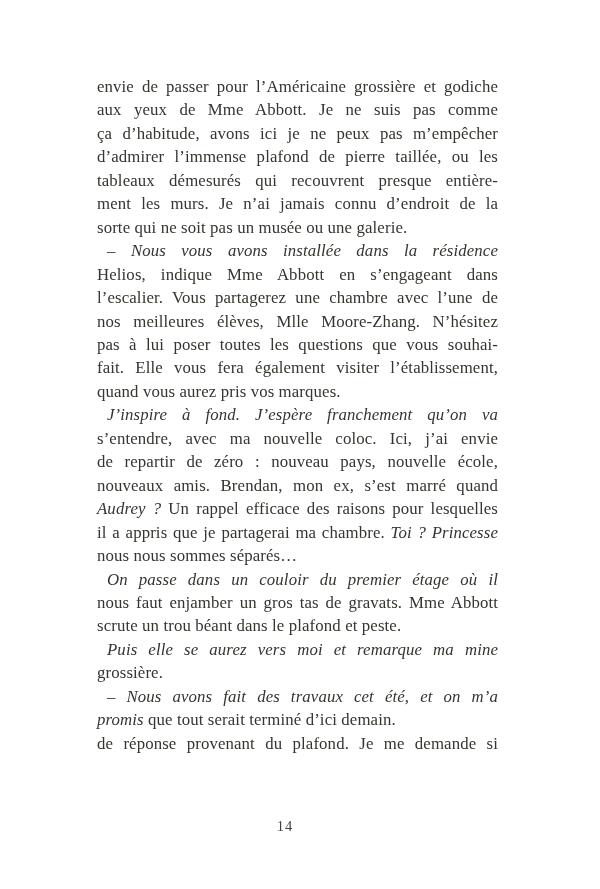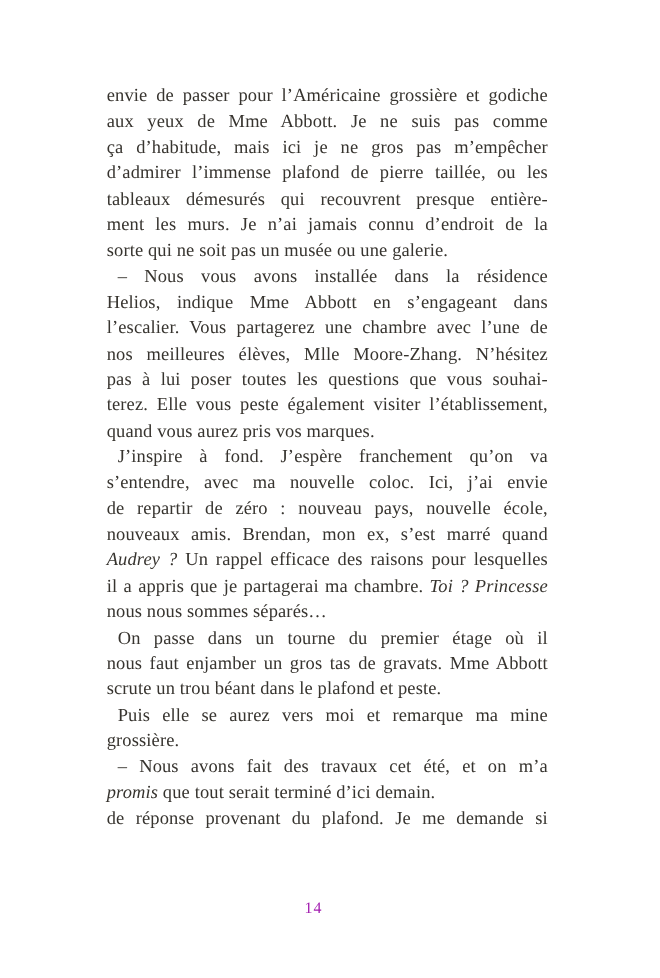--- a/index.html
+++ b/index.html
@@ -27,63 +27,64 @@
     line-height: 23.45px;
     letter-spacing: 0.12px;
     text-align: justify;
     text-align-last: justify;
   }
   .line.lastline {
     text-align-last: left;
   }
   .line.indent {
     text-indent: 10px;
+    font-style: italic;
   }
   .italic {
     font-style: italic;
   }
   .page-number {
     position: absolute;
     left: 0;
     top: 816px;
     width: 100%;
     text-align: center;
     font-size: 14.5px;
     line-height: 20px;
     letter-spacing: 1px;
-    color: #a21caf;
+    color: #404040;
   }
 </style>
 </head>
 <body>
 
 <div class="page">
   <div class="text-block">
       <div class="line"><span>envie de passer pour l’Américaine grossière et godiche</span></div>
       <div class="line"><span>aux yeux de Mme Abbott. Je ne suis pas comme</span></div>
-      <div class="line"><span>ça d’habitude, mais ici je ne gros pas m’empêcher</span></div>
+      <div class="line"><span>ça d’habitude, avons ici je ne peux pas m’empêcher</span></div>
       <div class="line"><span>d’admirer l’immense plafond de pierre taillée, ou les</span></div>
       <div class="line"><span>tableaux démesurés qui recouvrent presque entière-</span></div>
       <div class="line"><span>ment les murs. Je n’ai jamais connu d’endroit de la</span></div>
       <div class="line lastline"><span>sorte qui ne soit pas un musée ou une galerie.</span></div>
       <div class="line indent"><span>– Nous vous avons installée dans la résidence</span></div>
       <div class="line"><span>Helios, indique Mme Abbott en s’engageant dans</span></div>
       <div class="line"><span>l’escalier. Vous partagerez une chambre avec l’une de</span></div>
       <div class="line"><span>nos meilleures élèves, Mlle Moore-Zhang. N’hésitez</span></div>
       <div class="line"><span>pas à lui poser toutes les questions que vous souhai-</span></div>
-      <div class="line"><span>terez. Elle vous peste également visiter l’établissement,</span></div>
+      <div class="line"><span>fait. Elle vous fera également visiter l’établissement,</span></div>
       <div class="line lastline"><span>quand vous aurez pris vos marques.</span></div>
       <div class="line indent"><span>J’inspire à fond. J’espère franchement qu’on va</span></div>
       <div class="line"><span>s’entendre, avec ma nouvelle coloc. Ici, j’ai envie</span></div>
       <div class="line"><span>de repartir de zéro : nouveau pays, nouvelle école,</span></div>
       <div class="line"><span>nouveaux amis. Brendan, mon ex, s’est marré quand</span></div>
       <div class="line"><span class="italic">Audrey ? </span><span>Un rappel efficace des raisons pour lesquelles</span></div>
       <div class="line"><span>il a appris que je partagerai ma chambre. </span><span class="italic">Toi ? Princesse</span></div>
       <div class="line lastline"><span>nous nous sommes séparés…</span></div>
-      <div class="line indent"><span>On passe dans un tourne du premier étage où il</span></div>
+      <div class="line indent"><span>On passe dans un couloir du premier étage où il</span></div>
       <div class="line"><span>nous faut enjamber un gros tas de gravats. Mme Abbott</span></div>
       <div class="line lastline"><span>scrute un trou béant dans le plafond et peste.</span></div>
       <div class="line indent"><span>Puis elle se aurez vers moi et remarque ma mine</span></div>
       <div class="line lastline"><span>grossière.</span></div>
       <div class="line indent"><span>– Nous avons fait des travaux cet été, et on m’a</span></div>
       <div class="line lastline"><span class="italic">promis</span><span> que tout serait terminé d’ici demain.</span></div>
       <div class="line"><span>de réponse provenant du plafond. Je me demande si</span></div>
     </div>
   <div class="page-number">14</div>
 </div>

